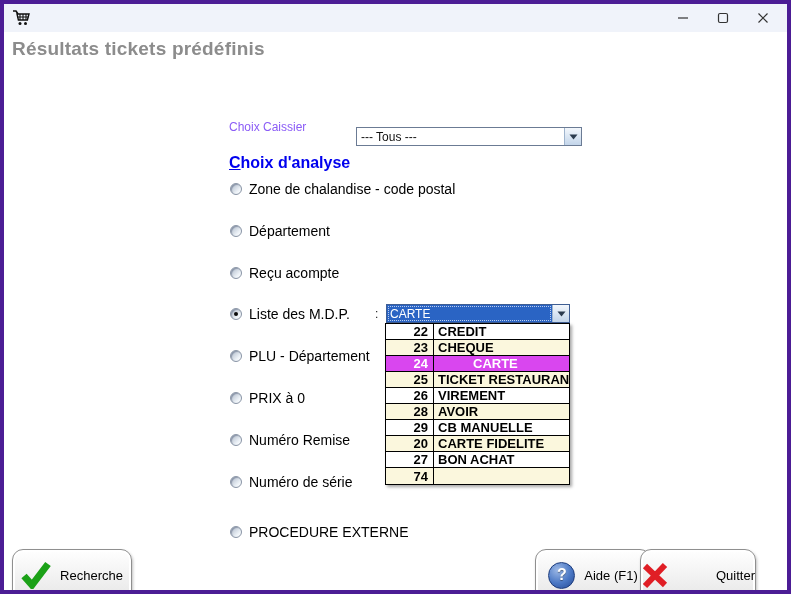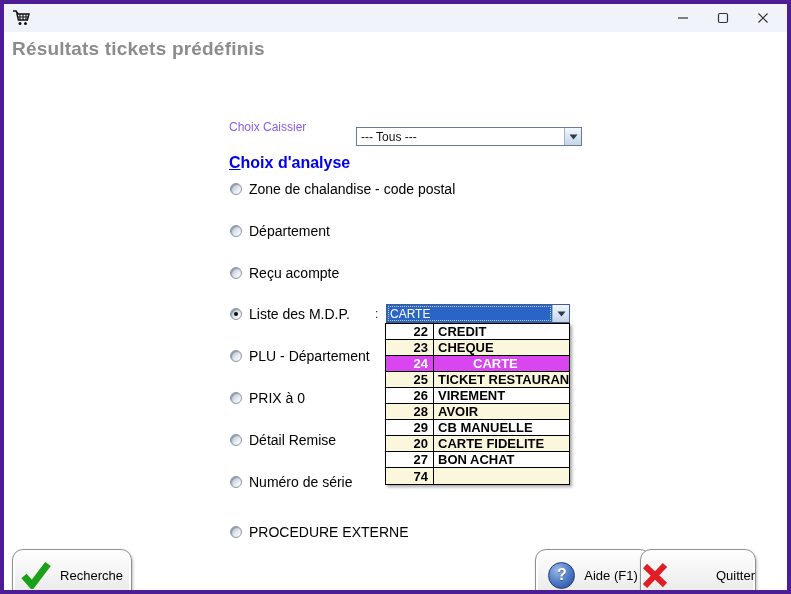--- a/index.html
+++ b/index.html
@@ -188,21 +188,21 @@
   <div class="radio-row" style="top:344px">
     <span class="radio"></span>
     <span class="radio-label">PLU - Département</span>
   </div>
   <div class="radio-row" style="top:386px">
     <span class="radio"></span>
     <span class="radio-label">PRIX à 0</span>
   </div>
   <div class="radio-row" style="top:428px">
     <span class="radio"></span>
-    <span class="radio-label">Détail Remise</span>
+    <span class="radio-label">Numéro Remise</span>
   </div>
   <div class="radio-row" style="top:470px">
     <span class="radio"></span>
     <span class="radio-label">Numéro de série</span>
   </div>
   <div class="radio-row" style="top:520px">
     <span class="radio"></span>
     <span class="radio-label">PROCEDURE EXTERNE</span>
   </div>
 

